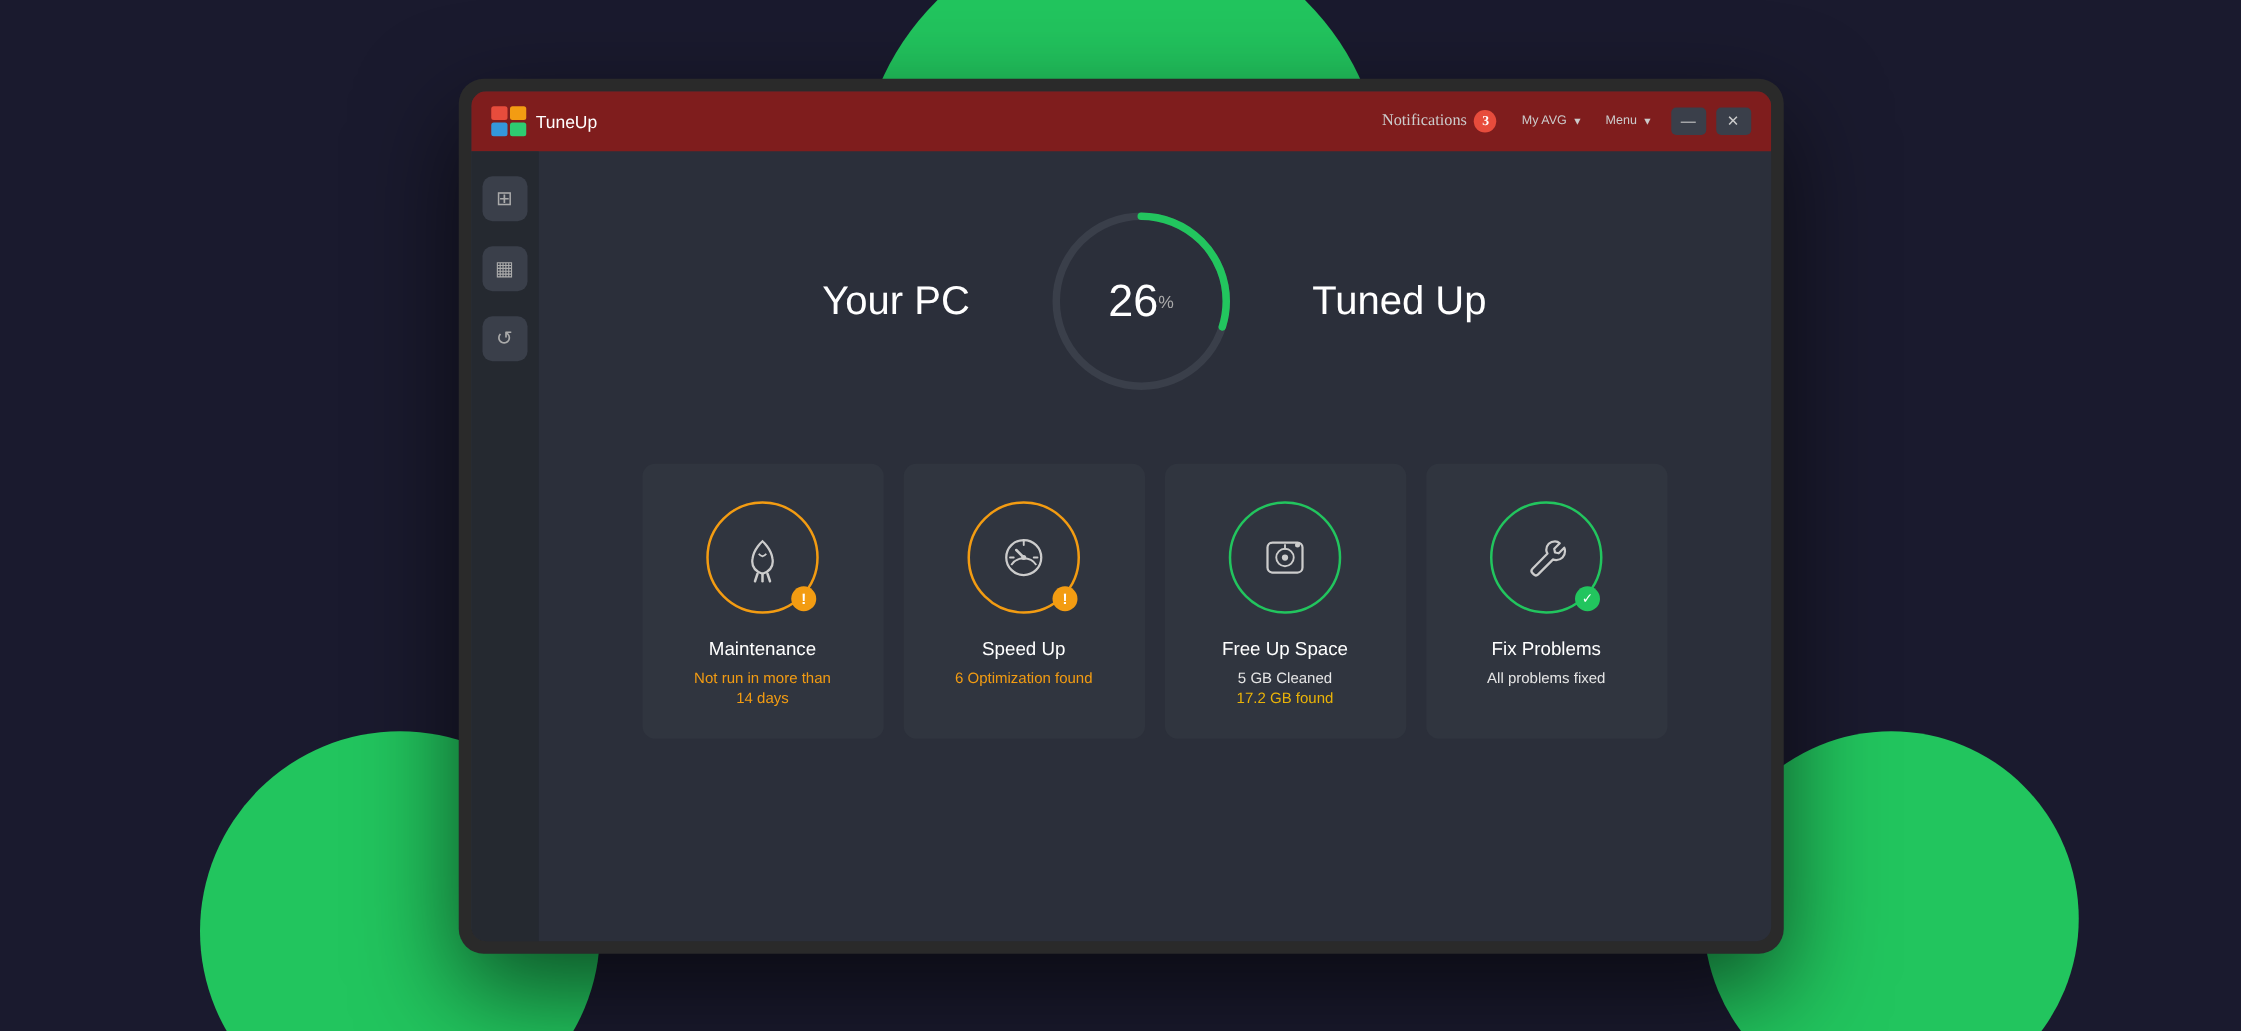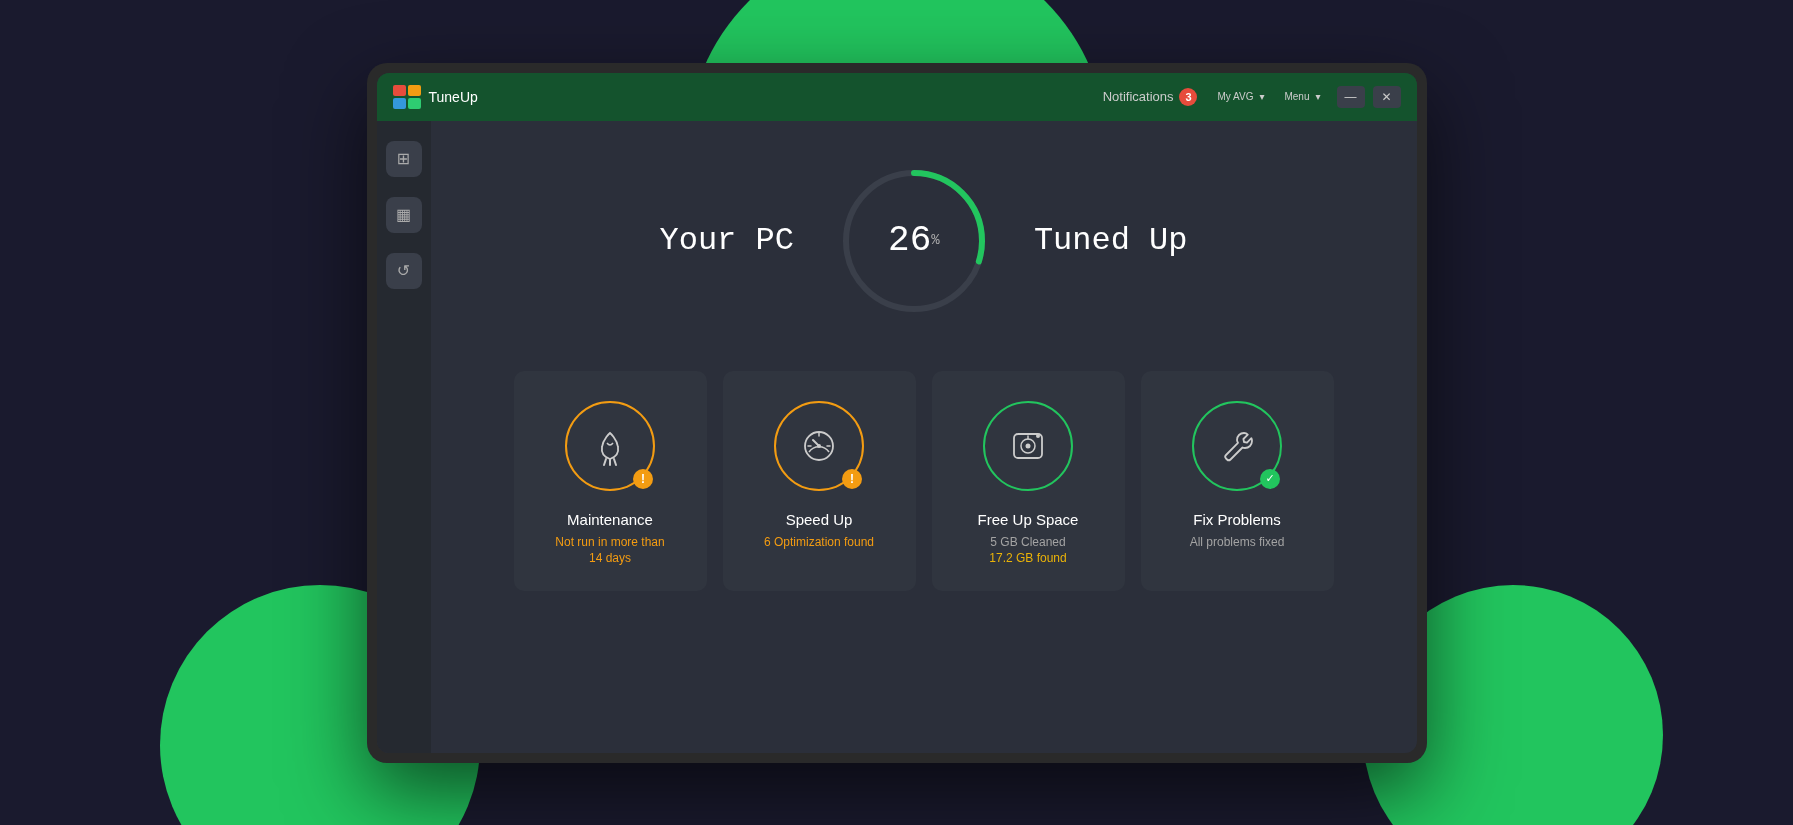--- a/index.html
+++ b/index.html
@@ -66,21 +66,21 @@
       height: 100%;
       background: #2b2f3a;
       border-radius: 12px;
       overflow: hidden;
       display: flex;
       flex-direction: column;
     }
 
     
     .title-bar {
-      background: #14532d;
+      background: #7f1d1d;
       height: 48px;
       display: flex;
       align-items: center;
       padding: 0 16px;
       flex-shrink: 0;
     }
     .logo-area {
       display: flex;
       align-items: center;
       gap: 8px;
@@ -114,25 +114,26 @@
       color: #cccccc;
       font-size: 10px;
       cursor: pointer;
       display: flex;
       align-items: center;
       gap: 6px;
     }
 
     .notifications-btn {
       display: flex;
-      align-items: center;
+      align-items: flex-start;
       gap: 6px;
       color: #cccccc;
       font-size: 13px;
       cursor: pointer;
+      font-family: Liberation Serif, serif;
     }
     .notif-badge {
       background: #e74c3c;
       color: white;
       border-radius: 50%;
       width: 18px;
       height: 18px;
       font-size: 11px;
       display: flex;
       align-items: center;
@@ -199,23 +200,22 @@
       align-items: center;
       padding: 40px 20px 30px;
       overflow: hidden;
     }
 
     
     .gauge-section {
       display: flex;
       align-items: center;
       justify-content: flex-start;
-      gap: 40px;
+      gap: 57px;
       margin-bottom: 50px;
-      font-family: Liberation Mono, monospace;
     }
 
     .gauge-text-left {
       color: #ffffff;
       font-size: 32px;
       font-weight: 300;
     }
     .gauge-text-right {
       color: #ffffff;
       font-size: 32px;
@@ -340,21 +340,21 @@
       font-size: 15px;
       font-weight: 500;
       margin-bottom: 6px;
     }
     .card-status {
       font-size: 12px;
       text-align: center;
       line-height: 1.4;
     }
     .card-status.orange { color: #f39c12; }
-    .card-status.green { color: #a3a3a3; }
+    .card-status.green { color: #e5e5e5; }
     .card-status.white { color: #eab308; }
   </style>
 </head>
 <body>
 
 <div class="bg-circle-top"></div>
 <div class="bg-circle-bottom-left"></div>
 <div class="bg-circle-bottom-right"></div>
 
 <div class="laptop-outer">

